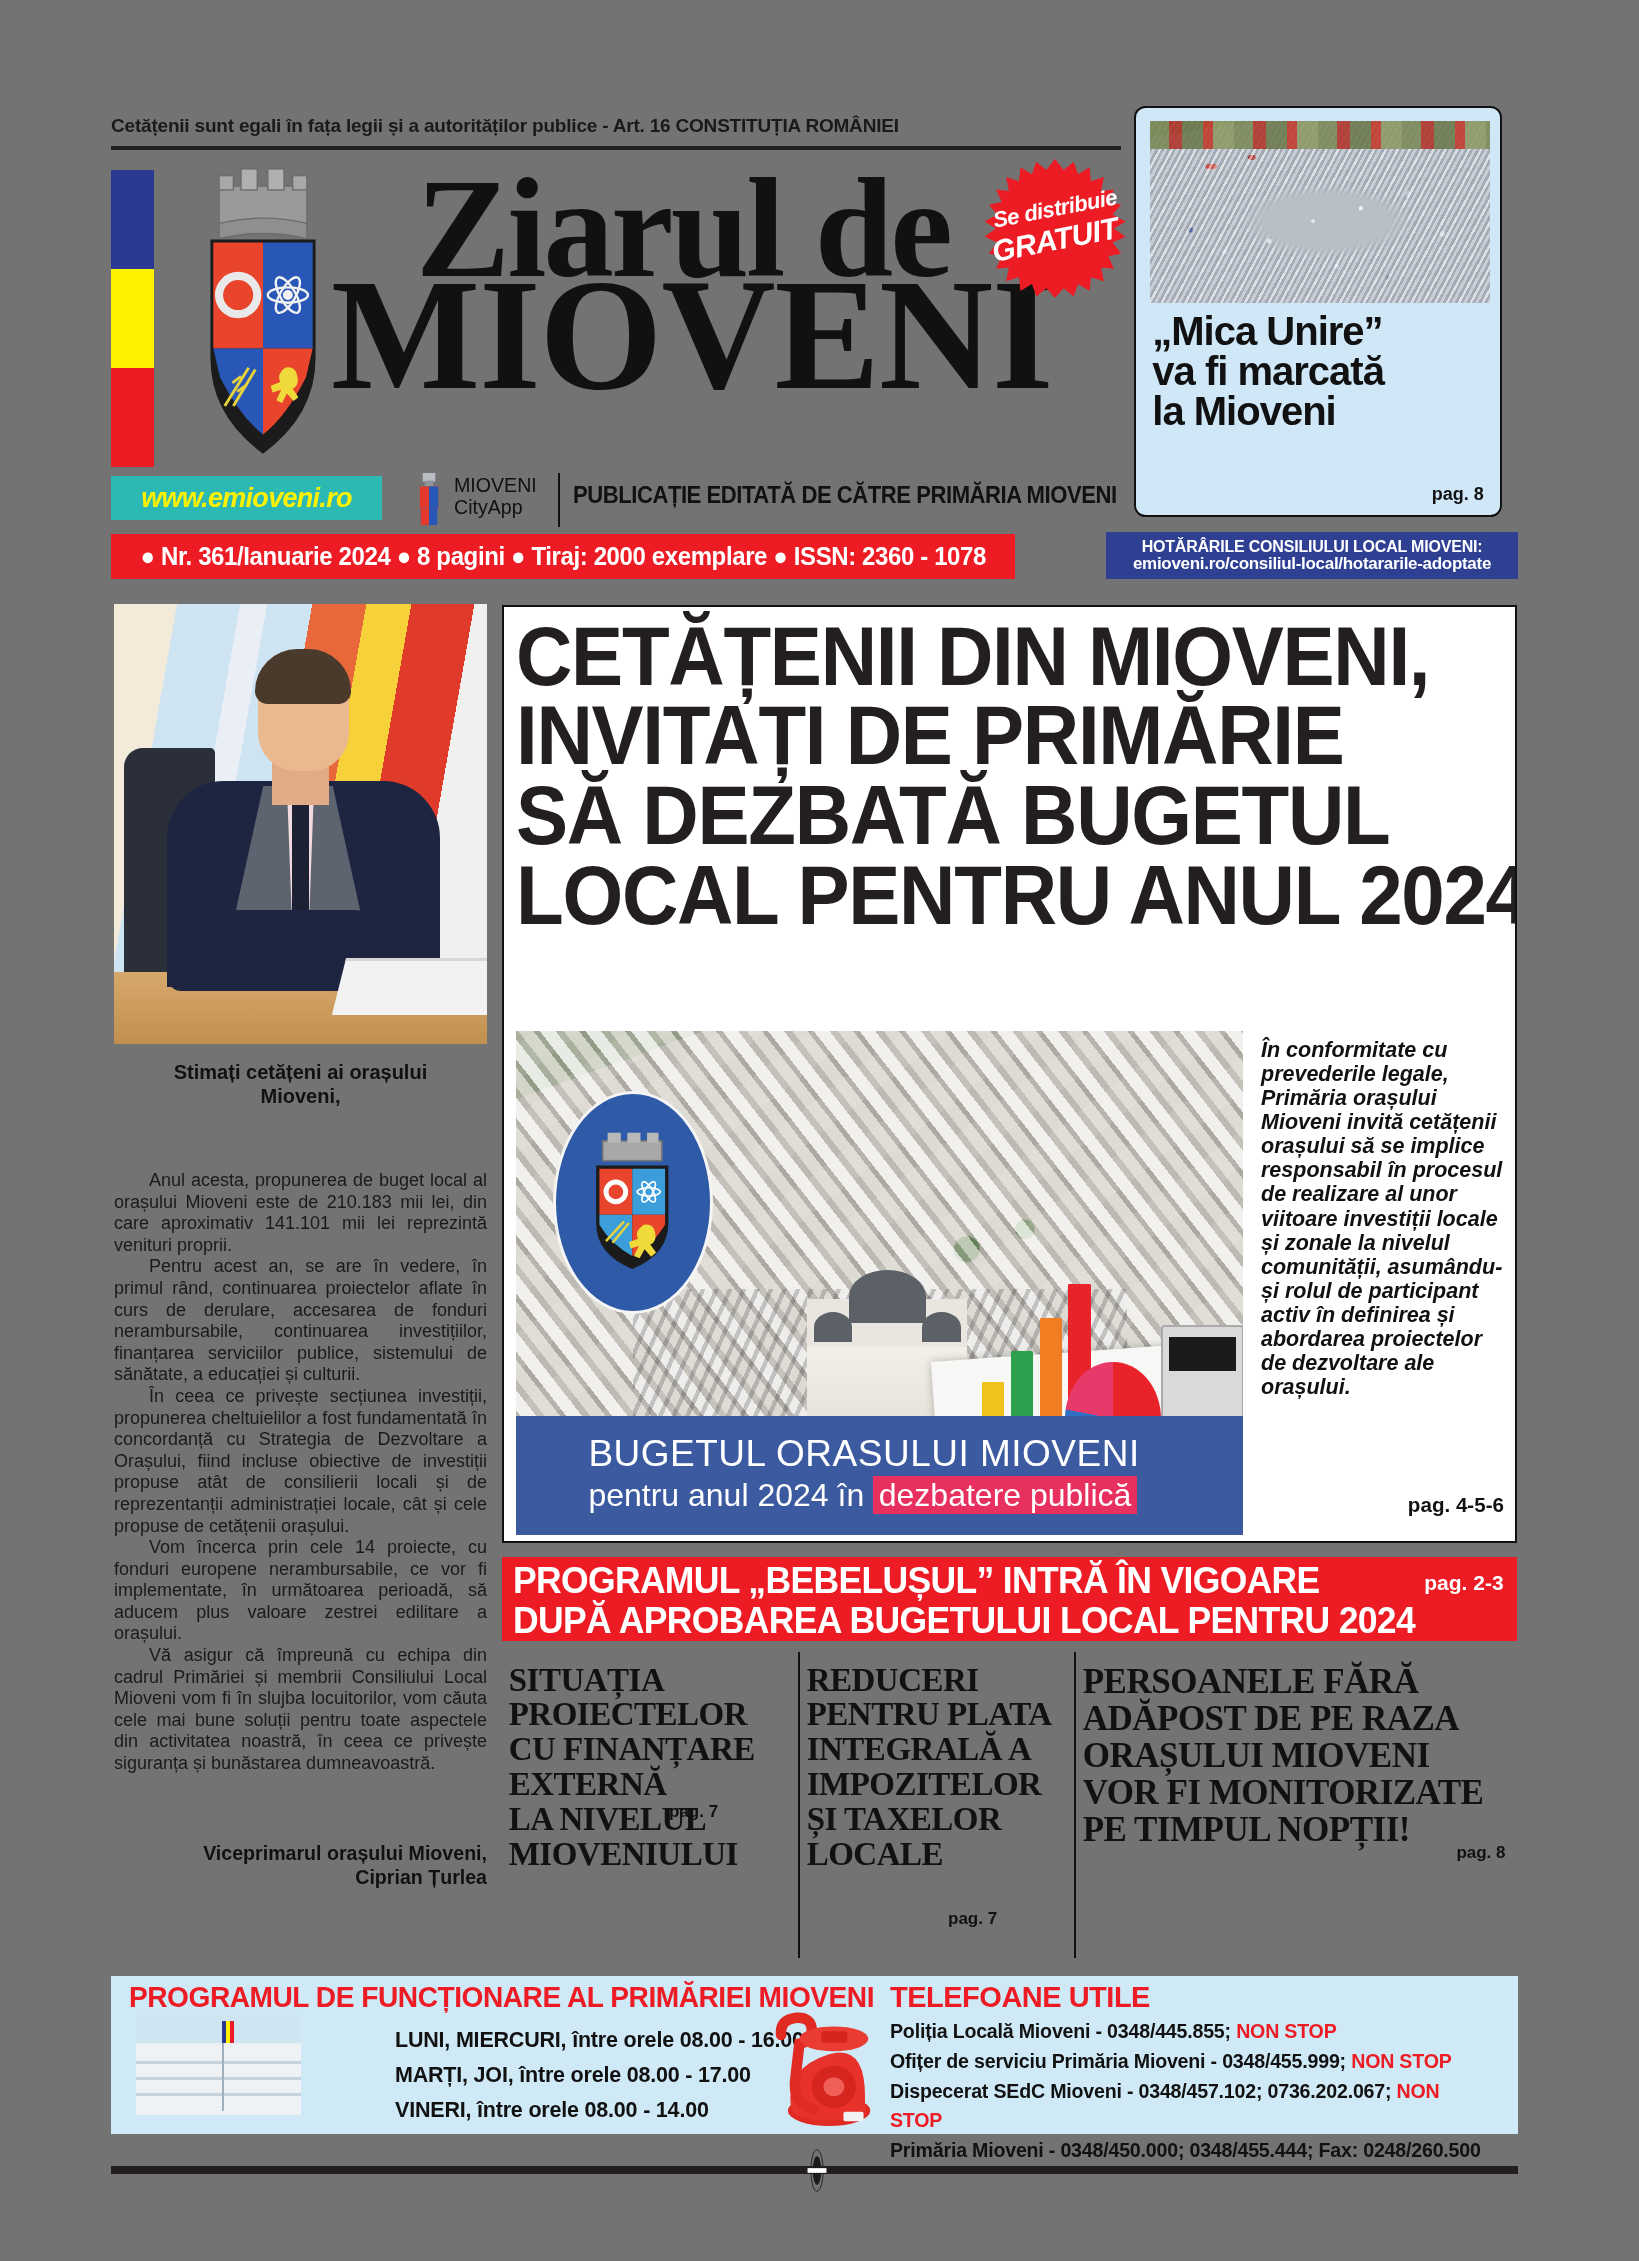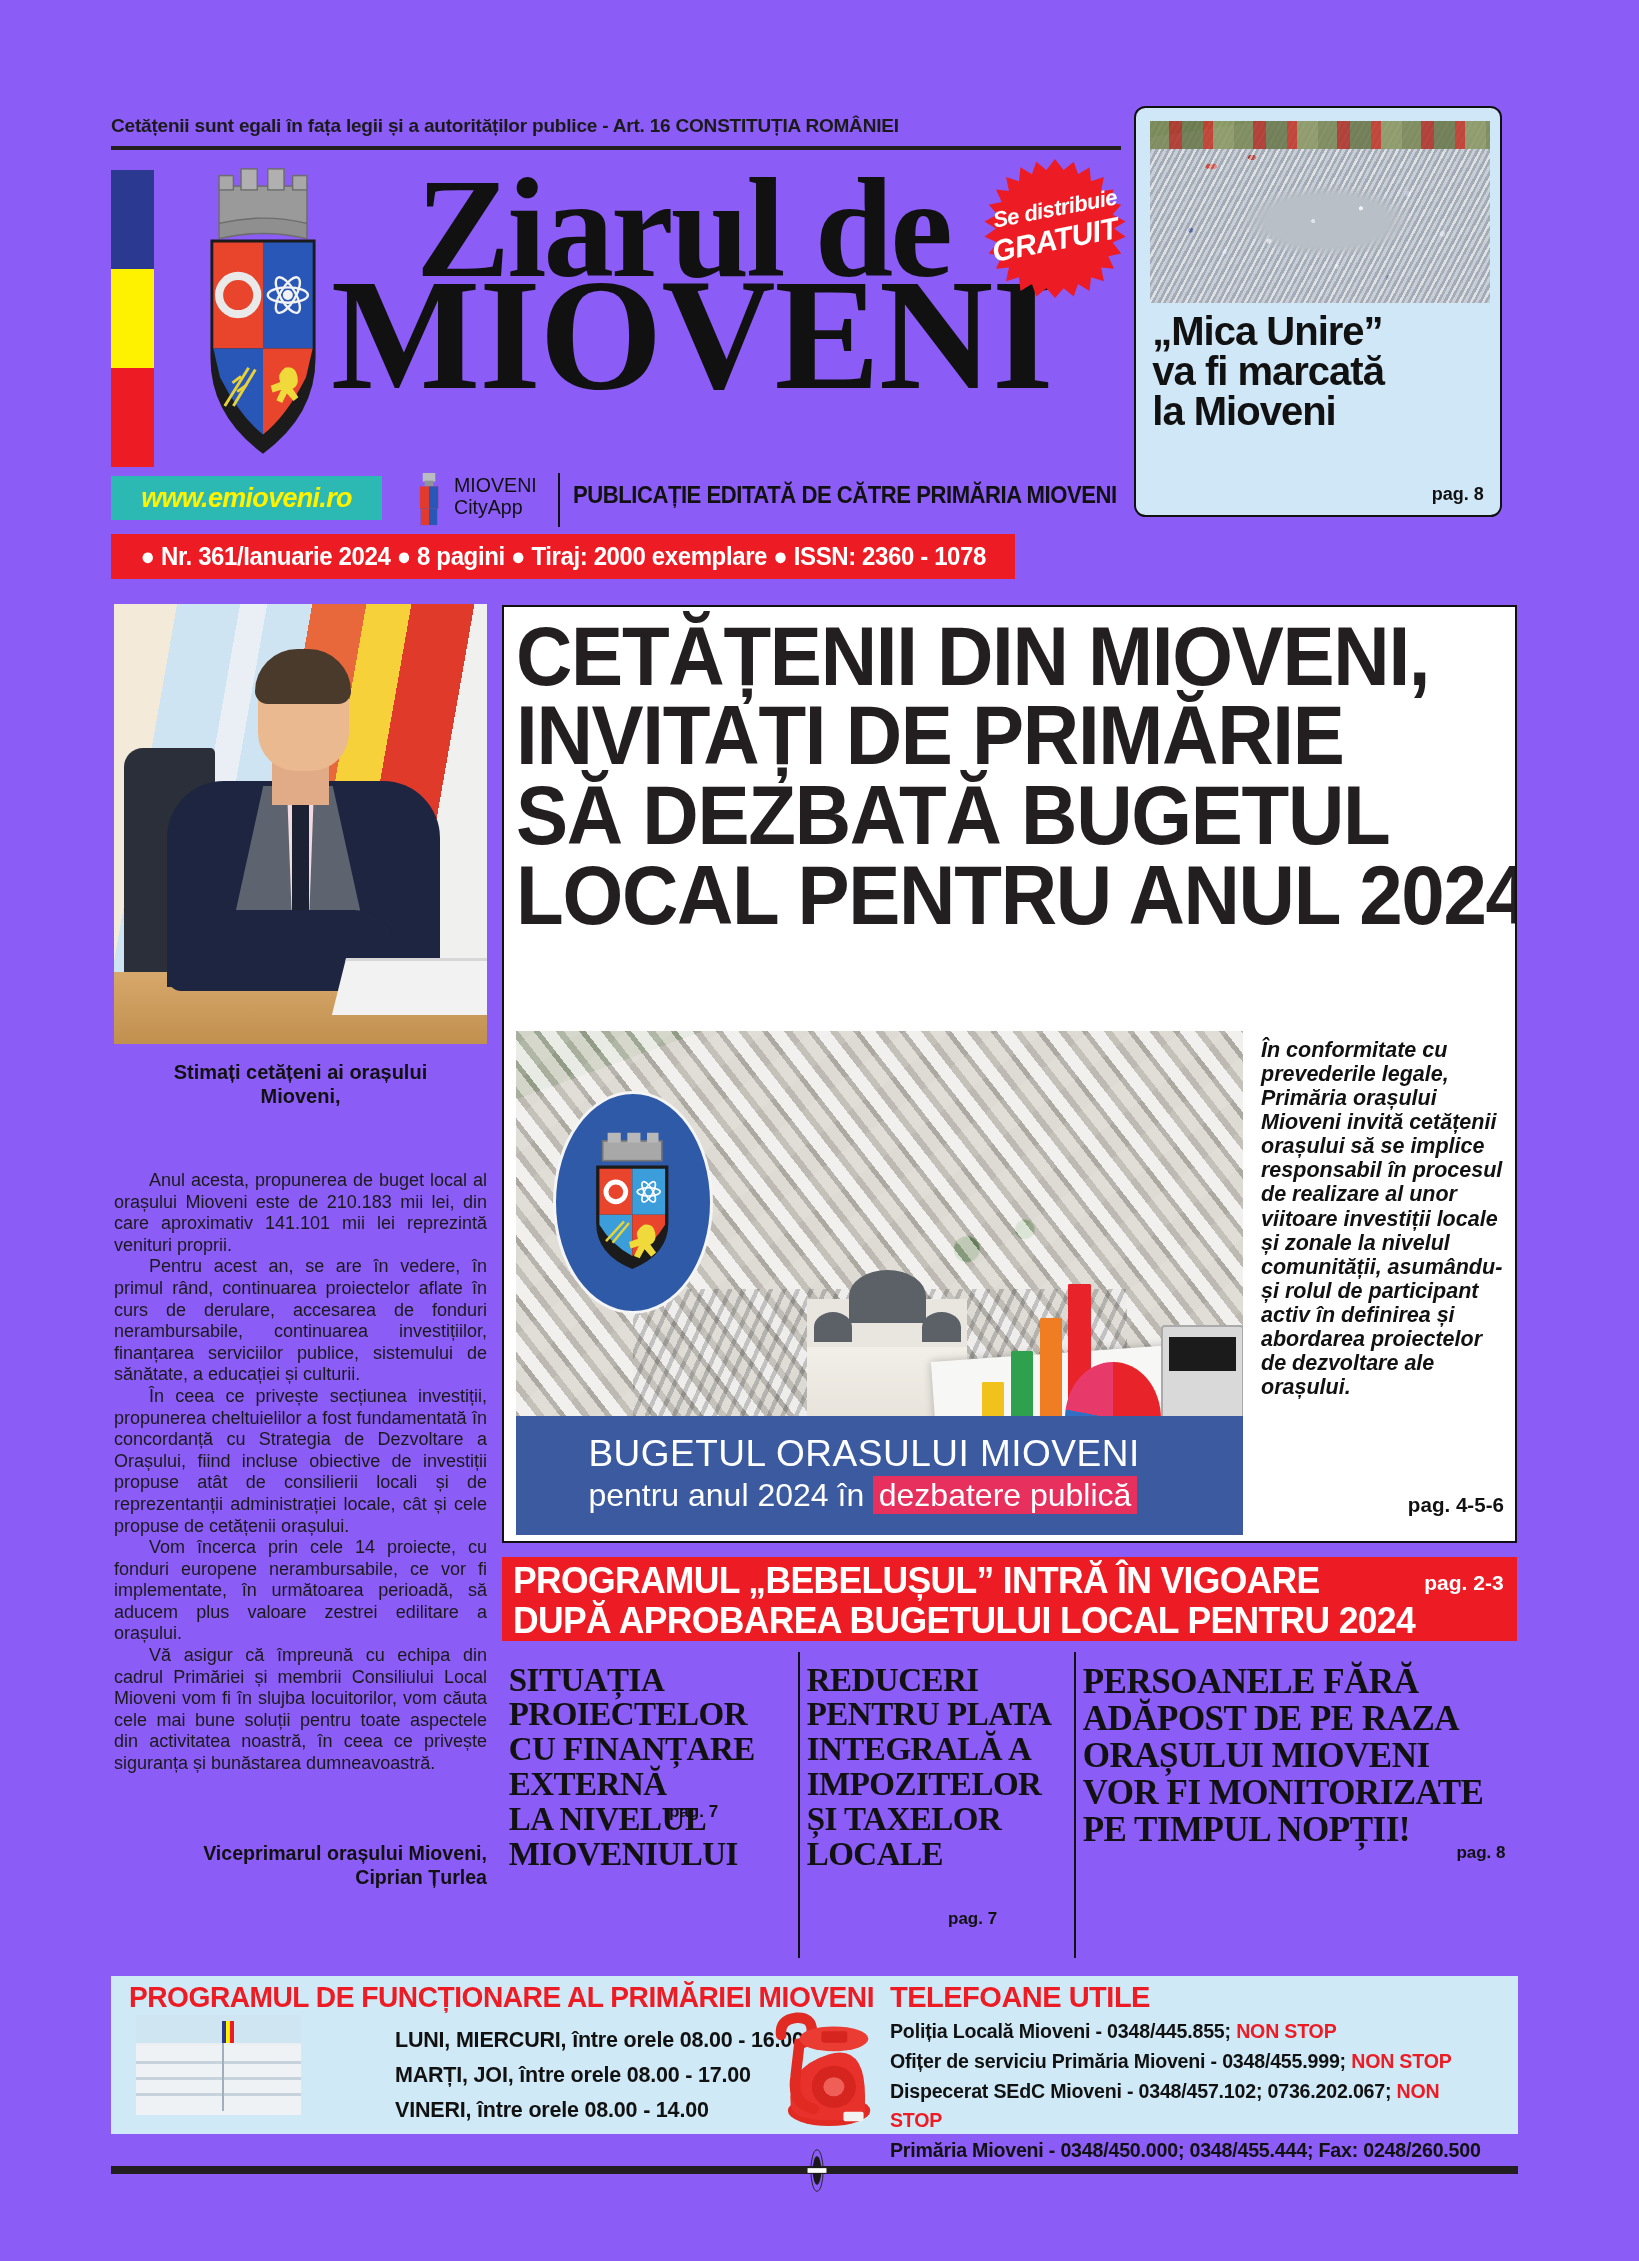--- a/index.html
+++ b/index.html
@@ -2,21 +2,21 @@
 <html style="font-size:7.7px"><head>
 <meta charset="utf-8">
 <style>
   * { box-sizing: border-box; margin: 0; padding: 0; }
   html, body {
     width: 1640px; height: 2261px;
     background: #ffffff;
     font-family: "Liberation Sans", sans-serif;
     overflow: hidden;
   }
-  .page { position: relative; width: 1640px; height: 2261px; background:#8b5cf6; }
+  .page { position: relative; width: 1640px; height: 2261px; background:#737373; }
 
   
   .legal-line {
     position:absolute; left:111px; top:115px; width:1010px;
     font-size: 19px; font-weight: 700; letter-spacing:-0.2px;
     color:#1a1a1a; font-family:"Liberation Sans", sans-serif;
     white-space: nowrap;
   }
   .legal-rule {
     position:absolute; left:111px; top:146px; width:1010px; height:4.3px; background:#231f20;
@@ -505,20 +505,24 @@
   </svg>
   <div class="cityapp">
     <b>MIOVENI</b>
     <b>CityApp</b>
   </div>
   <div class="vbar"></div>
   <div class="pub-by">PUBLICAȚIE EDITATĂ DE CĂTRE PRIMĂRIA MIOVENI</div>
 
   <div class="redbar">
     <span>● Nr. 361/Ianuarie 2024 ● 8 pagini ● Tiraj: 2000 exemplare ● ISSN: 2360 - 1078</span>
+  </div>
+  <div class="bluebar">
+    <div class="l1">HOTĂRÂRILE CONSILIULUI LOCAL MIOVENI:</div>
+    <div class="l2">emioveni.ro/consiliul-local/hotararile-adoptate</div>
   </div>
 
   <div class="mayor-photo">
     <div class="chair"></div>
     <div class="desk"></div>
     <div class="body"></div>
     <div class="vest"></div>
     <div class="shirt"></div>
     <div class="tiegap"></div>
     <div class="neck"></div>

